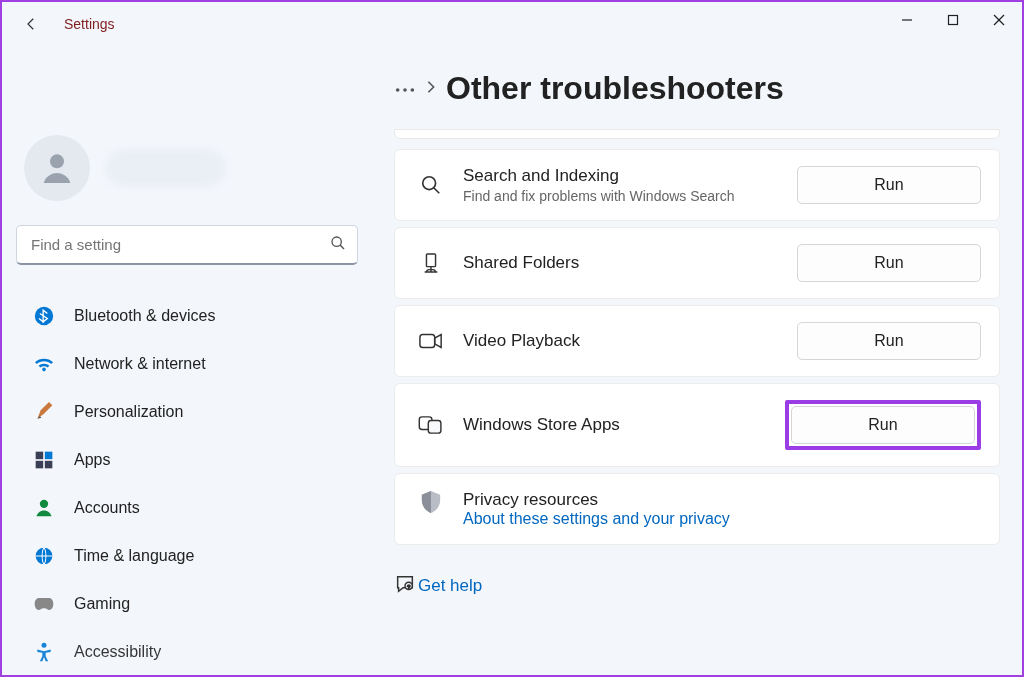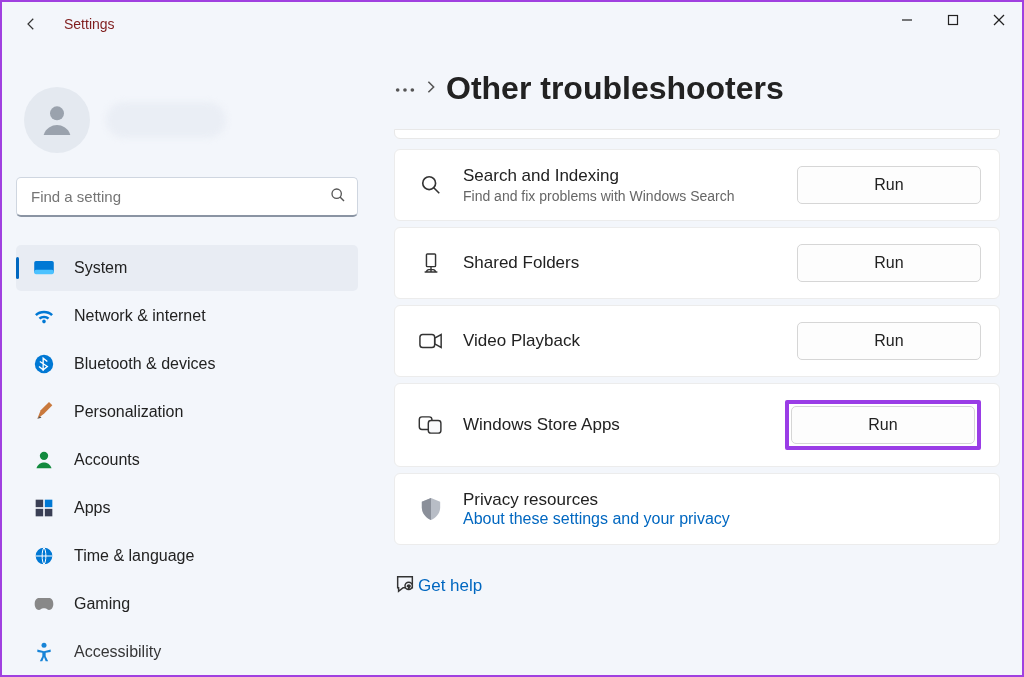--- a/index.html
+++ b/index.html
@@ -143,21 +143,21 @@
   .highlight-box {
     border: 4px solid #9a3de6;
     border-radius: 2px;
     padding: 2px;
   }
   .privacy-card {
     background: #fff;
     border: 1px solid #ececec;
     border-radius: 6px;
     padding: 16px 18px;
-    display: flex; align-items: center;
+    display: flex; align-items: flex-start;
     margin-top: 6px;
   }
   .privacy-link { color: #0067c0; font-size: 16px; cursor: pointer; }
   .gethelp {
     display: flex; align-items: center; gap: 2px;
     margin-top: 28px;
   }
   .gethelp a { color: #0067c0; font-size: 17px; text-decoration: none; cursor: pointer; }
 </style>
 </head>
@@ -207,74 +207,65 @@
       <input class="search-input" placeholder="Find a setting" style="">
       <span class="search-icon">
         <svg width="16" height="16" viewBox="0 0 24 24" fill="none" stroke="#555" stroke-width="2">
             <circle cx="10" cy="10" r="7"></circle>
             <line x1="21" y1="21" x2="15" y2="15"></line>
           </svg>
       </span>
     </div>
 
     <ul class="nav">
-      <li class="nav-item selected">
-        <span class="nav-icon">
-          <svg width="22" height="16" viewBox="0 0 24 18">
-              <rect x="1" y="1" width="22" height="14" rx="2" fill="#0078d4"></rect>
-              <rect x="1" y="11" width="22" height="5" rx="2" fill="#4cc2ff"></rect>
-            </svg>
-        </span>
-        <span>System</span>
-      </li>
-      <li class="nav-item">
-        <span class="nav-icon">
-          <svg width="22" height="18" viewBox="0 0 24 20" fill="#0078d4">
-              <path d="M12 18c-1 0-2-1-2-2s1-2 2-2 2 1 2 2-1 2-2 2zm-6-6c3-3 9-3 12 0l-2 2c-2-2-6-2-8 0zm-4-4c5-5 15-5 20 0l-2 2c-4-4-12-4-16 0z"></path>
-            </svg>
-        </span>
-        <span>Network &amp; internet</span>
-      </li>
       <li class="nav-item">
         <span class="nav-icon">
           <svg width="20" height="20" viewBox="0 0 24 24">
               <circle cx="12" cy="12" r="11" fill="#0078d4"></circle>
               <path d="M11 5v14l5-4-9-6m9-0l-5-4v14l-5-4" stroke="#fff" stroke-width="1.6" fill="none"></path>
             </svg>
         </span>
         <span>Bluetooth &amp; devices</span>
       </li>
       <li class="nav-item">
         <span class="nav-icon">
+          <svg width="22" height="18" viewBox="0 0 24 20" fill="#0078d4">
+              <path d="M12 18c-1 0-2-1-2-2s1-2 2-2 2 1 2 2-1 2-2 2zm-6-6c3-3 9-3 12 0l-2 2c-2-2-6-2-8 0zm-4-4c5-5 15-5 20 0l-2 2c-4-4-12-4-16 0z"></path>
+            </svg>
+        </span>
+        <span>Network &amp; internet</span>
+      </li>
+      <li class="nav-item">
+        <span class="nav-icon">
           <svg width="20" height="20" viewBox="0 0 24 24">
               <path d="M4 20l4-10L18 0l4 4-10 10-8 6z" fill="#c9793d"></path>
               <path d="M4 20l3-3 2 2-5 1z" fill="#555"></path>
             </svg>
         </span>
         <span>Personalization</span>
-      </li>
-      <li class="nav-item">
-        <span class="nav-icon">
-          <svg width="20" height="20" viewBox="0 0 24 24" fill="#128a3e">
-              <circle cx="12" cy="7" r="5"></circle>
-              <path d="M3 22c1-5 6-7 9-7s8 2 9 7z"></path>
-            </svg>
-        </span>
-        <span>Accounts</span>
       </li>
       <li class="nav-item">
         <span class="nav-icon">
           <svg width="20" height="20" viewBox="0 0 24 24">
               <rect x="2" y="2" width="9" height="9" fill="#3a3f55"></rect>
               <rect x="13" y="2" width="9" height="9" fill="#0078d4"></rect>
               <rect x="2" y="13" width="9" height="9" fill="#3a3f55"></rect>
               <rect x="13" y="13" width="9" height="9" fill="#3a3f55"></rect>
             </svg>
         </span>
         <span>Apps</span>
+      </li>
+      <li class="nav-item">
+        <span class="nav-icon">
+          <svg width="20" height="20" viewBox="0 0 24 24" fill="#128a3e">
+              <circle cx="12" cy="7" r="5"></circle>
+              <path d="M3 22c1-5 6-7 9-7s8 2 9 7z"></path>
+            </svg>
+        </span>
+        <span>Accounts</span>
       </li>
       <li class="nav-item">
         <span class="nav-icon">
           <svg width="20" height="20" viewBox="0 0 24 24">
               <circle cx="12" cy="12" r="10" fill="#0078d4"></circle>
               <path d="M2 12h20M12 2c3 3 3 17 0 20M12 2c-3 3-3 17 0 20" stroke="#fff" stroke-width="1.2" fill="none"></path>
             </svg>
         </span>
         <span>Time &amp; language</span>
       </li>

